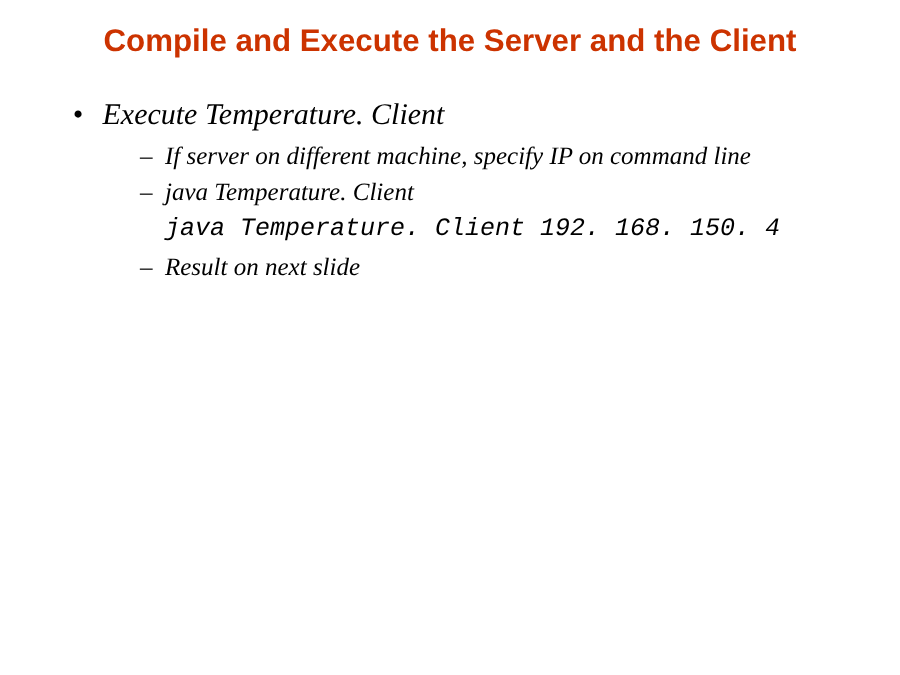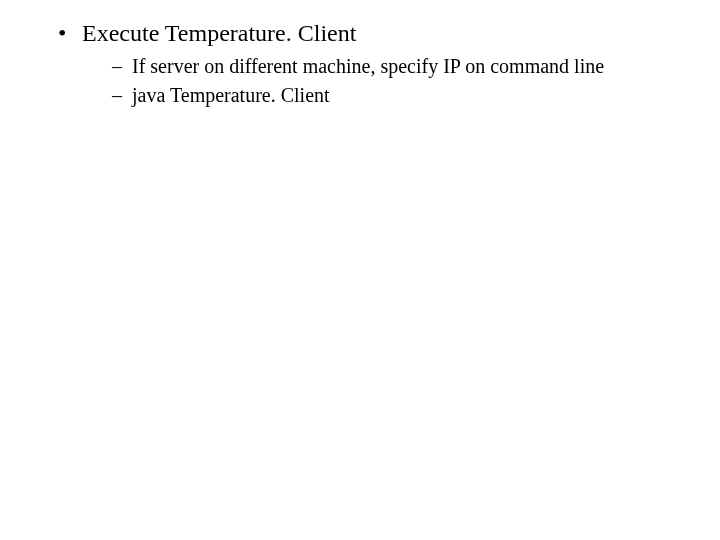--- a/index.html
+++ b/index.html
@@ -31,20 +31,21 @@
     list-style: none;
     margin: 0;
     padding: 0 0 0 6px;
   }
   ul.level1 > li {
     position: relative;
     font-size: 24px;
     line-height: 1.3;
     padding-left: 26px;
     margin-bottom: 6px;
+    font-style: italic;
   }
   ul.level1 > li::before {
     content: "•";
     position: absolute;
     left: 2px;
     top: 0;
     font-size: 24px;
   }
   ul.level2 {
     list-style: none;
@@ -70,27 +71,34 @@
     font-size: 20px;
     line-height: 1.35;
     padding-left: 50px;
     margin-bottom: 2px;
   }
 </style>
 </head>
 <body>
 
 <div class="slide">
+  <h1 class="title">Compile and Execute the Server and the Client</h1>
 
   <ul class="level1">
     <li>
       <span>Execute Temperature. Client</span>
       <ul class="level2">
         <li>
           <span>If server on different machine, specify IP on command line</span>
         </li>
         <li>
           <span>java Temperature. Client</span>
         </li>
       </ul>
+      <div class="code-line">java Temperature. Client 192. 168. 150. 4</div>
+      <ul class="level2">
+        <li>
+          <span>Result on next slide</span>
+        </li>
+      </ul>
     </li>
   </ul>
 </div>
 
 </body></html>

